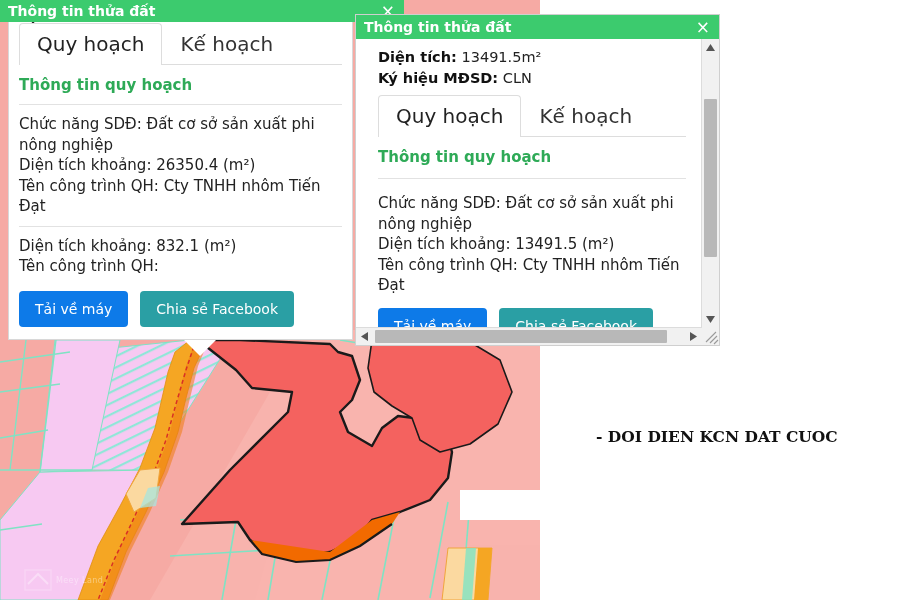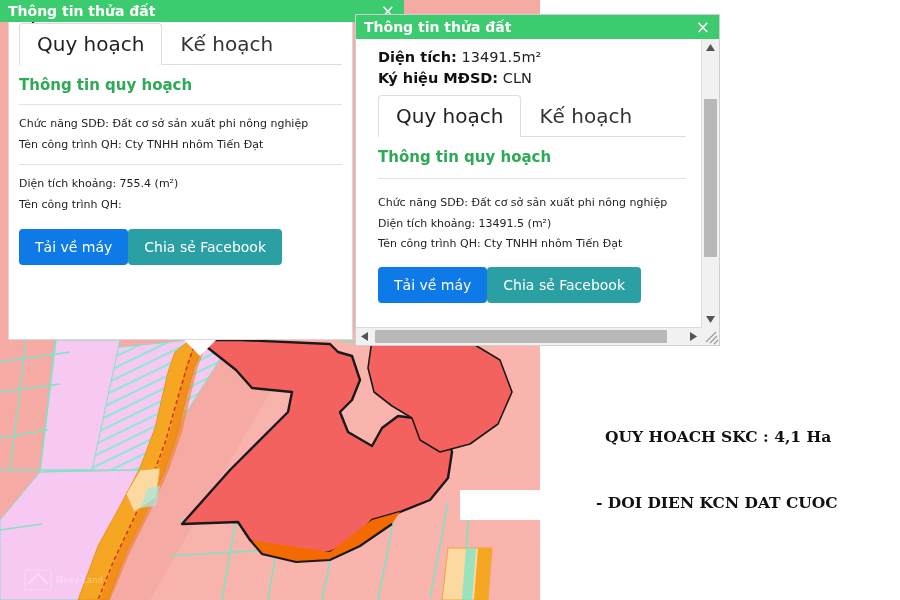--- a/index.html
+++ b/index.html
@@ -50,22 +50,22 @@
   
   .tabs{display:flex;align-items:flex-end;height:38px;border-bottom:1px solid #dddddd;margin-top:9px;}
   .tab{
     font-size:20px;color:#333;padding:8px 17px 9px 17px;cursor:pointer;
     border:1px solid transparent;border-bottom:none;border-radius:4px 4px 0 0;
     position:relative;top:1px;background:transparent;white-space:nowrap;
   }
   .tab.active{border-color:#dddddd;background:#ffffff;color:#222;}
   .section-title{color:#2eaa57;font-weight:bold;font-size:15px;margin:11px 0 0 0;}
   .hr{height:1px;background:#e2e2e2;margin:10px 0 0 0;}
-  .block{font-size:11px;color:#222;line-height:20.5px;padding-top:9px;}
-  .btnrow{padding-top:14px;display:flex;}
+  .block{font-size:15px;color:#222;line-height:20.5px;padding-top:9px;}
+  .btnrow{padding-top:14px;display:flex;gap:12px;}
   .btn{
     font-size:14px;color:#ffffff;border:none;border-radius:4px;
     padding:10px 16px;cursor:pointer;white-space:nowrap;
     font-family:"DejaVu Sans","Liberation Sans",sans-serif;
   }
   .btn.blue{background:#0d7ae8;}
   .btn.teal{background:#2a9fa4;}
 
   
   #panel-left{left:8px;top:0px;width:345px;height:340px;border:1px solid #d8d8d8;border-top:none;overflow:hidden;}
@@ -182,45 +182,45 @@
   </svg>
 </div>
 
 <svg id="map-watermark2" viewBox="0 0 118 22">
   <path d="M4,16 L12,7 L20,16" fill="none" stroke="#ffffff" stroke-width="2.4" opacity=".85"></path>
   <path d="M18,16 L26,7 L34,16" fill="none" stroke="#ffffff" stroke-width="2.4" opacity=".85"></path>
   <text class="wm-text" x="40" y="13">Meey Land</text>
 </svg>
 
 <div id="annotation">
-  <span class="ann-line first">QUY HOACH SKC : 4,1 Ha</span>
   <span class="ann-line">- DOI DIEN KCN DAT CUOC</span>
 </div>
 
 <div class="panel" id="panel-left">
 
   <div class="panel-body" style="padding-top:24px;">
 
     <div class="tabs" style="margin-top:2px;">
       <div class="tab active">Quy hoạch</div>
       <div class="tab">Kế hoạch</div>
     </div>
 
     <div class="section-title">Thông tin quy hoạch</div>
     <div class="hr"></div>
 
     <div class="block">
       <div>Chức năng SDĐ: Đất cơ sở sản xuất phi nông nghiệp</div>
+      <div>Diện tích khoảng: 26350.4 (m²)</div>
       <div>Tên công trình QH: Cty TNHH nhôm Tiến Đạt</div>
     </div>
 
     <div class="hr" style="margin-top:9px;"></div>
 
     <div class="block">
-      <div>Diện tích khoảng: 755.4 (m²)</div>
+      <div>Diện tích khoảng: 832.1 (m²)</div>
       <div>Tên công trình QH:</div>
     </div>
 
     <div class="btnrow">
       <button class="btn blue">Tải về máy</button>
       <button class="btn teal">Chia sẻ Facebook</button>
     </div>
   </div>
 </div>
 

